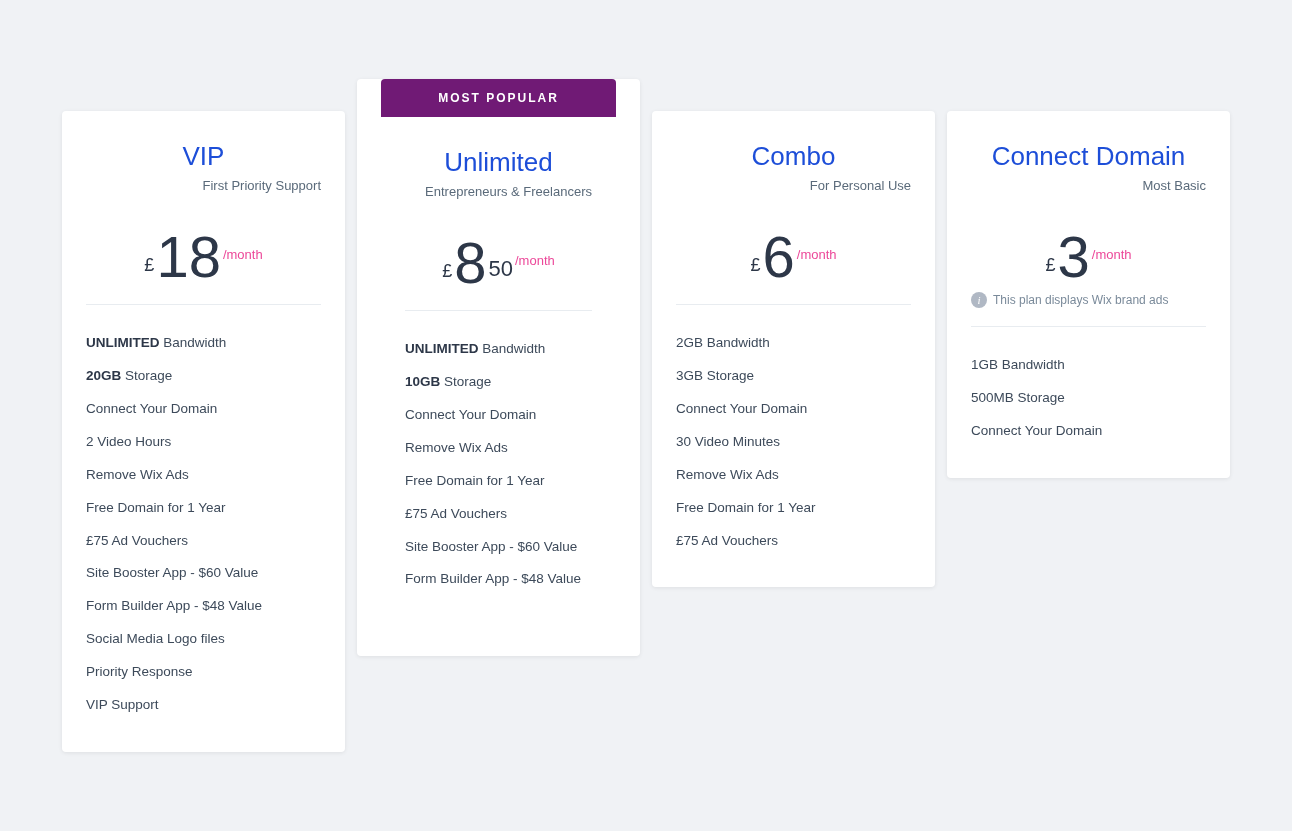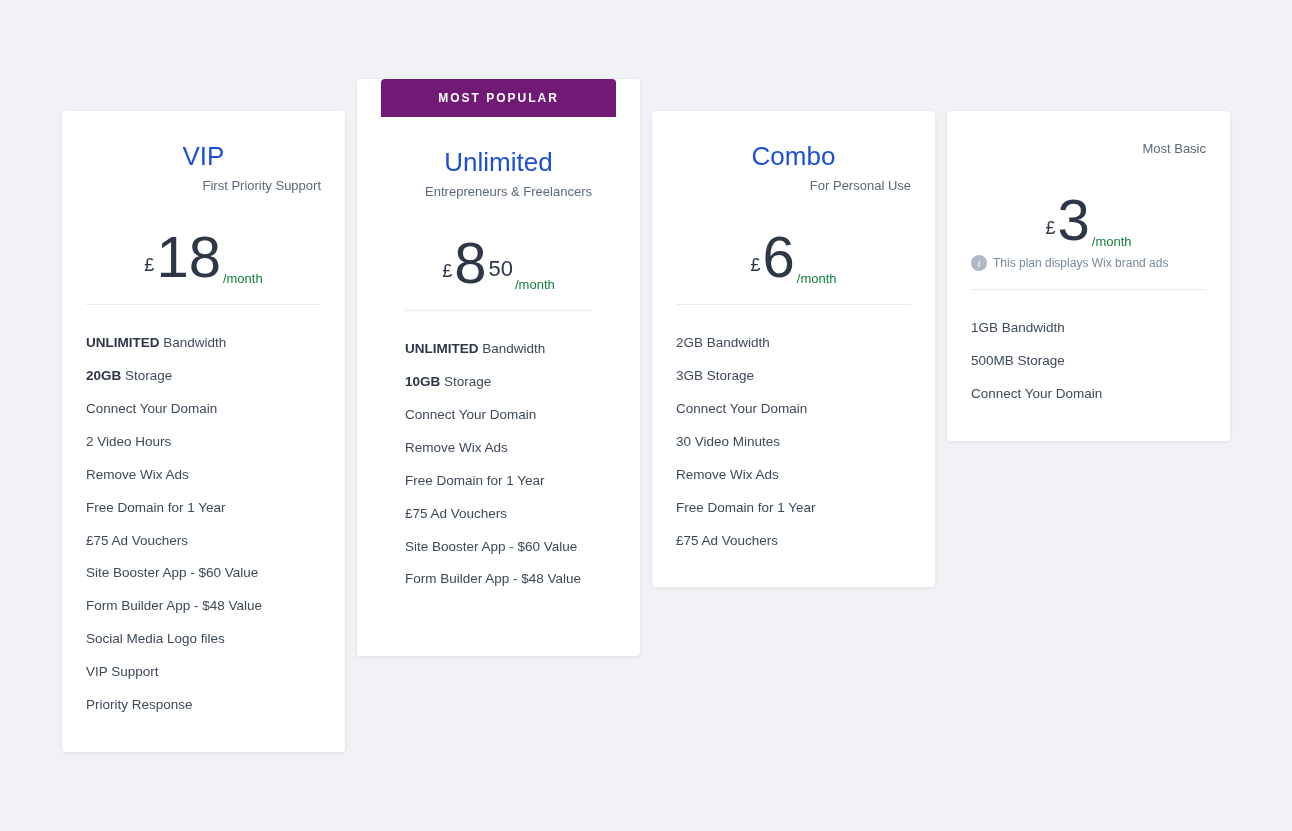--- a/index.html
+++ b/index.html
@@ -102,22 +102,22 @@
     .price-decimal {
       font-size: 22px;
       color: #2d3748;
       margin-bottom: 10px;
       font-weight: 400;
       text-align: right;
     }
 
     .price-period {
       font-size: 13px;
-      color: #15803d;
-      margin-bottom: 0;
+      color: #ec4899;
+      margin-bottom: 24px;
     }
 
     .divider {
       border: none;
       border-top: 1px solid #e8ecf0;
       margin: 18px 0 22px 0;
     }
 
     .feature-list {
       list-style: none;
@@ -178,22 +178,22 @@
         <li class="feature-item"><strong>UNLIMITED</strong><span> Bandwidth</span></li>
         <li class="feature-item"><strong>20GB</strong><span> Storage</span></li>
         <li class="feature-item"><span>Connect Your Domain</span></li>
         <li class="feature-item"><span>2 Video Hours</span></li>
         <li class="feature-item"><span>Remove Wix Ads</span></li>
         <li class="feature-item"><span>Free Domain for 1 Year</span></li>
         <li class="feature-item"><span>£75 Ad Vouchers</span></li>
         <li class="feature-item"><span>Site Booster App - $60 Value</span></li>
         <li class="feature-item"><span>Form Builder App - $48 Value</span></li>
         <li class="feature-item"><span>Social Media Logo files</span></li>
+        <li class="feature-item"><span>Priority Response</span></li>
         <li class="feature-item"><span>VIP Support</span></li>
-        <li class="feature-item"><span>Priority Response</span></li>
       </ul>
     </div>
     <div class="plan-card popular">
       <div class="popular-badge">MOST POPULAR</div>
       <div class="popular-inner">
       <div class="plan-name">Unlimited</div>
       <div class="plan-subtitle">Entrepreneurs &amp; Freelancers</div>
       <div class="price-row">
         <span class="currency-symbol">£</span>
         <span class="price-amount">8</span>
@@ -227,20 +227,21 @@
         <li class="feature-item"><span>2GB Bandwidth</span></li>
         <li class="feature-item"><span>3GB Storage</span></li>
         <li class="feature-item"><span>Connect Your Domain</span></li>
         <li class="feature-item"><span>30 Video Minutes</span></li>
         <li class="feature-item"><span>Remove Wix Ads</span></li>
         <li class="feature-item"><span>Free Domain for 1 Year</span></li>
         <li class="feature-item"><span>£75 Ad Vouchers</span></li>
       </ul>
     </div>
     <div class="plan-card">
+      <div class="plan-name">Connect Domain</div>
       <div class="plan-subtitle">Most Basic</div>
       <div class="price-row">
         <span class="currency-symbol">£</span>
         <span class="price-amount">3</span>
 
         <span class="price-period">/month</span>
       </div>
 
         <div class="info-notice">
           <span class="info-icon">i</span>

